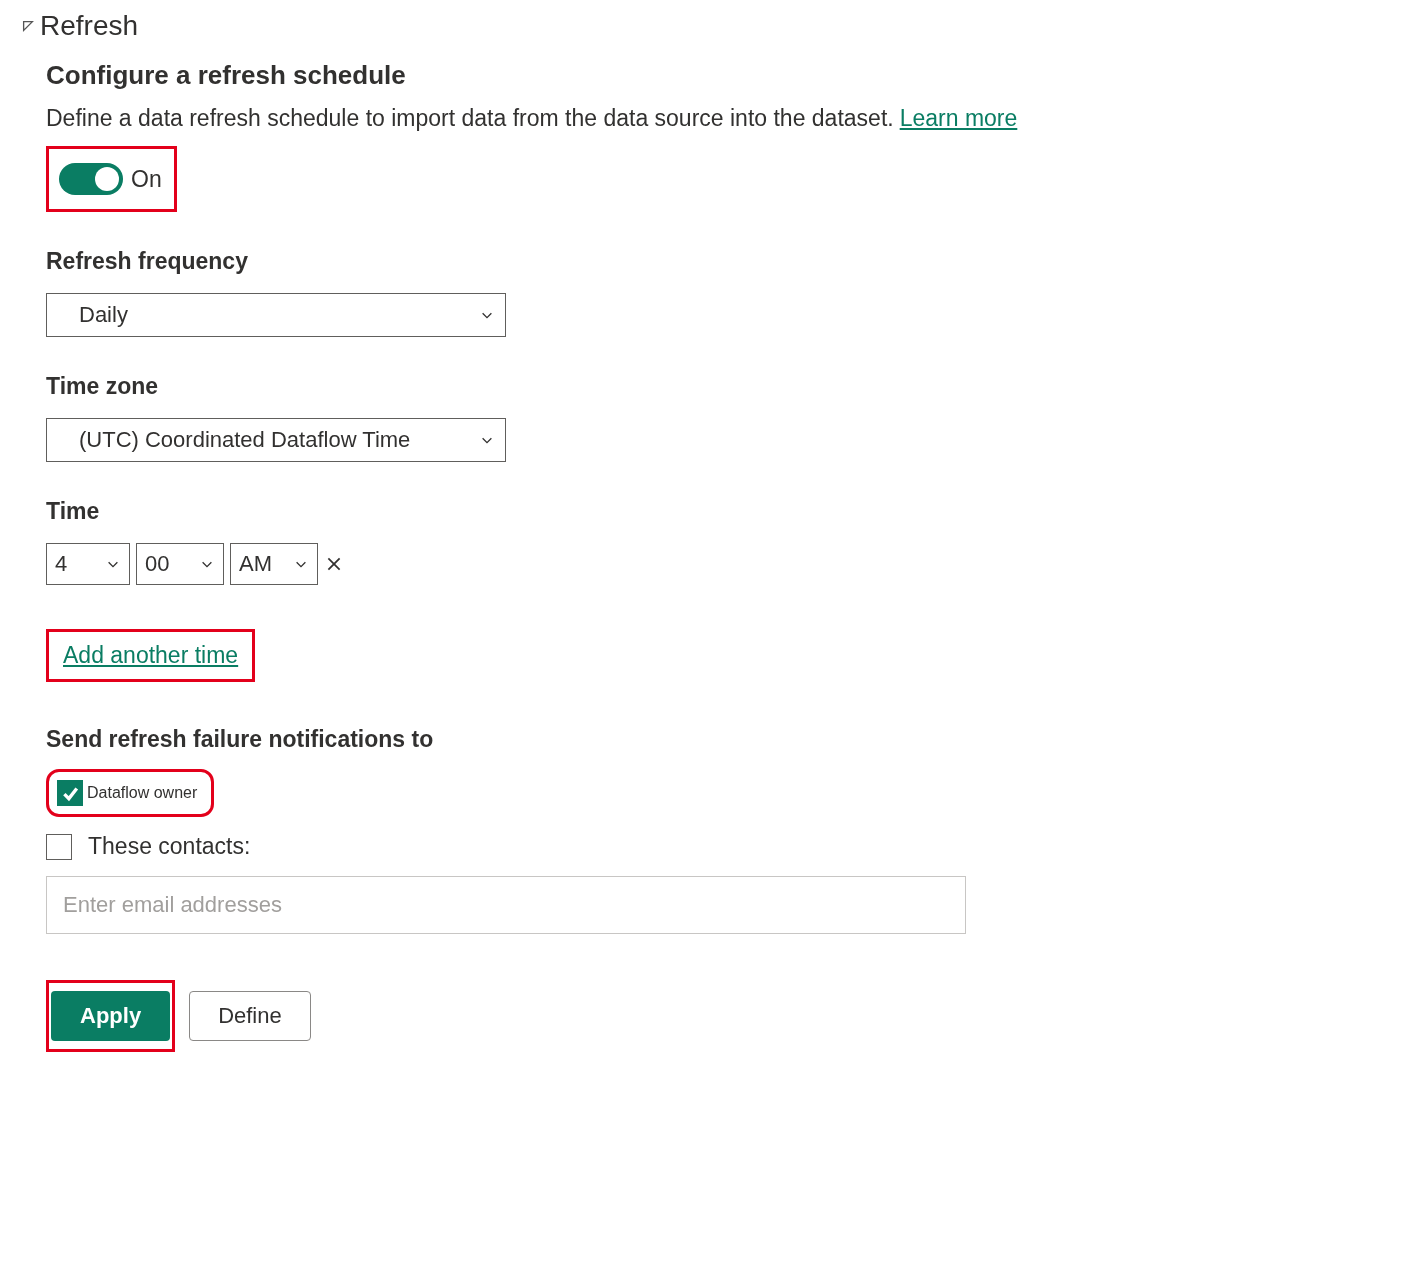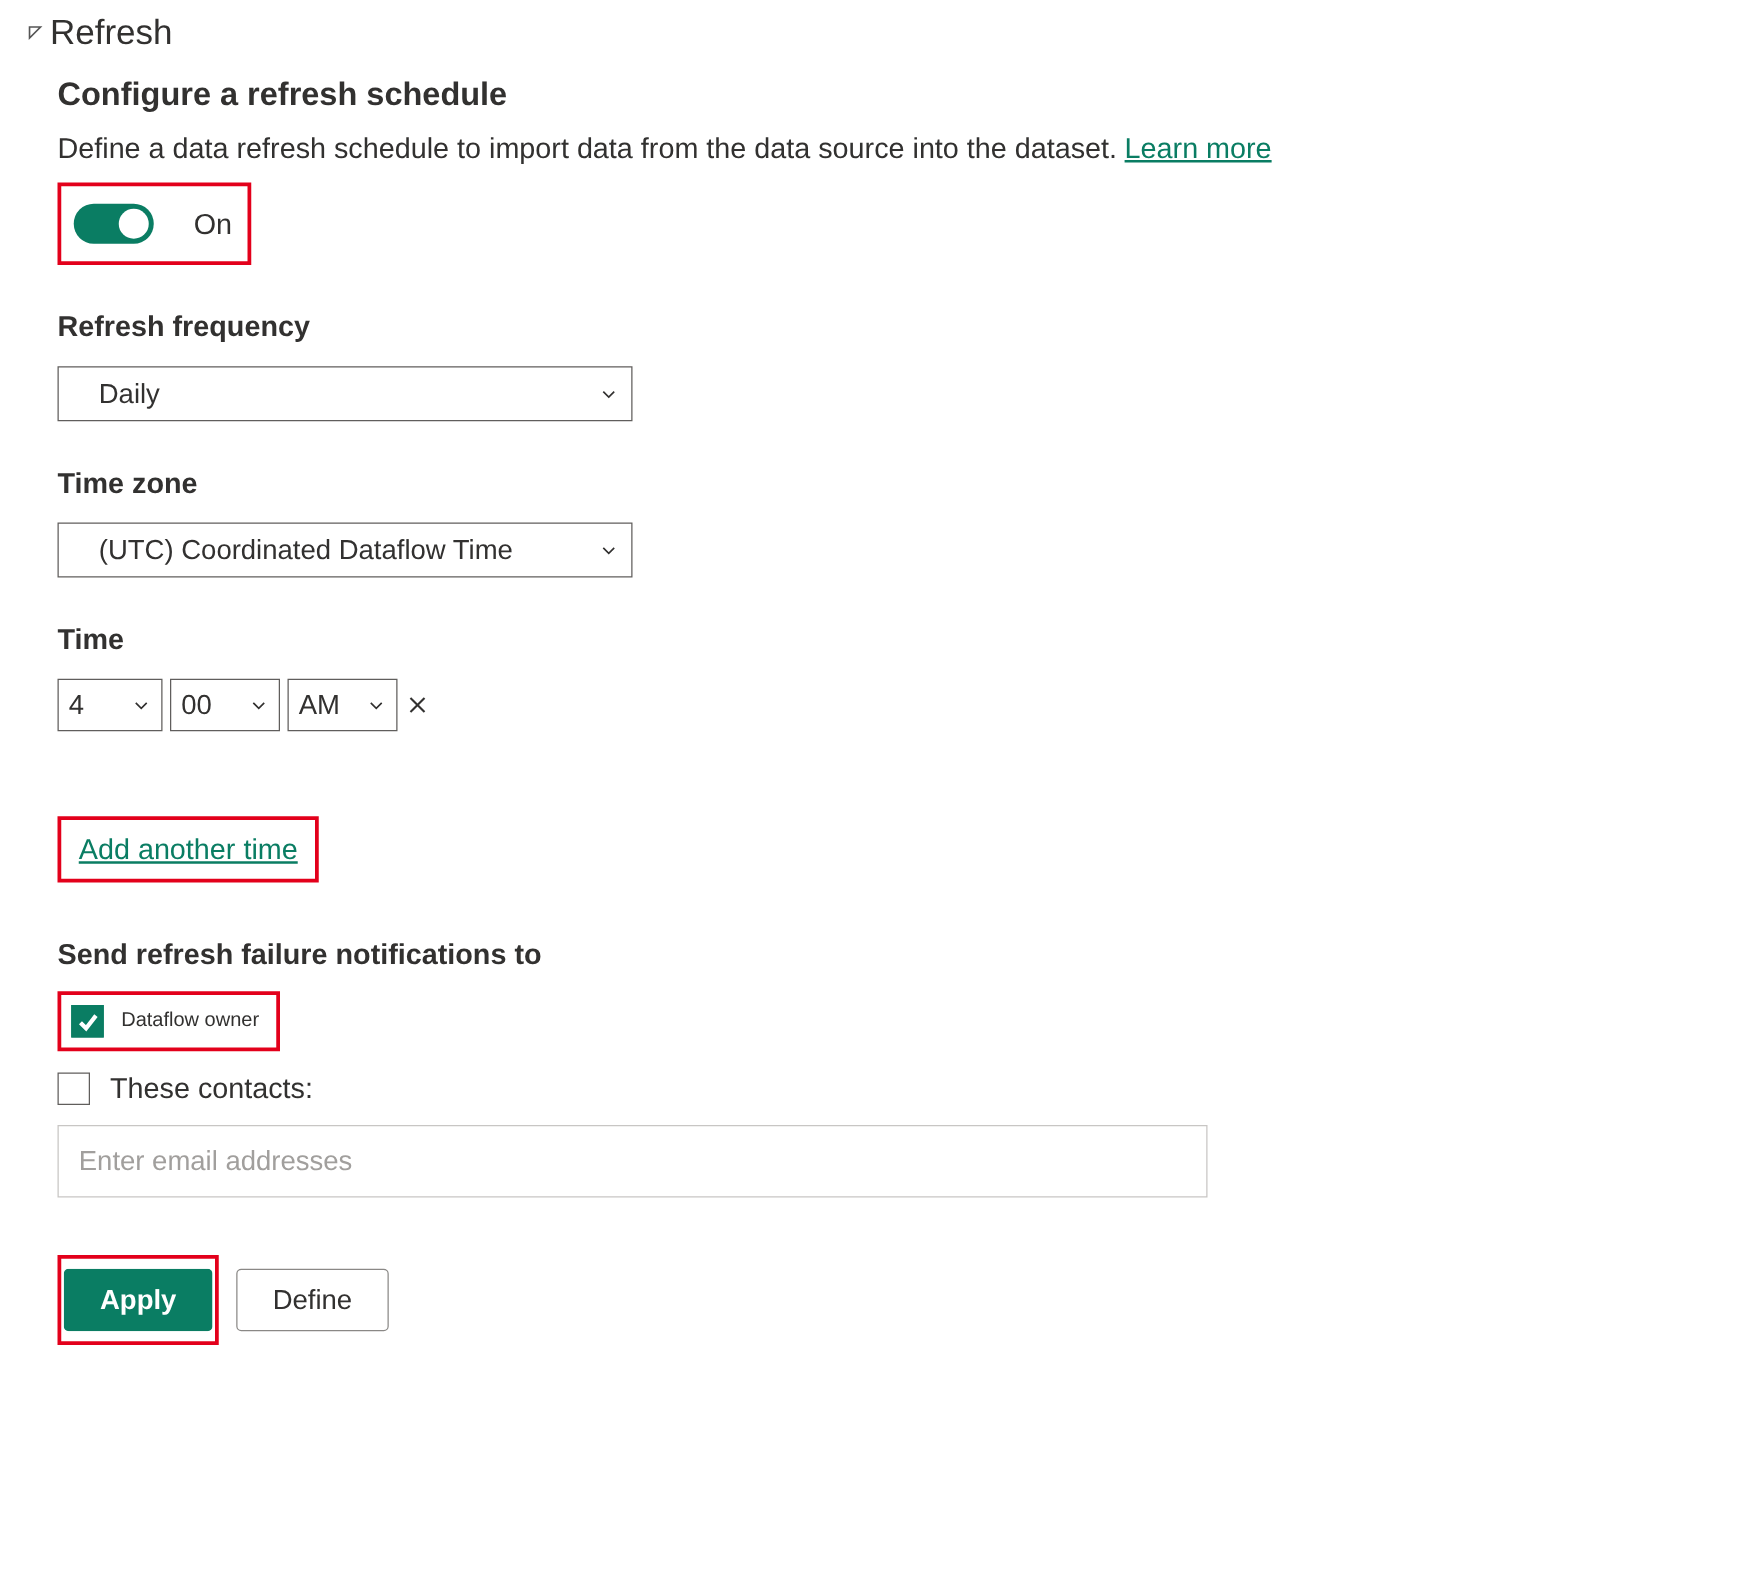--- a/index.html
+++ b/index.html
@@ -52,21 +52,21 @@
       text-decoration: underline;
       cursor: pointer;
     }
     .red-box {
       border: 3px solid #e3001b;
       display: inline-block;
     }
     .toggle-row {
       display: flex;
       align-items: center;
-      gap: 32px;
+      gap: 8px;
       padding: 14px 12px 14px 10px;
     }
     .toggle {
       width: 64px;
       height: 32px;
       background: #0a7d63;
       border-radius: 18px;
       position: relative;
       cursor: pointer;
     }
@@ -126,21 +126,21 @@
     .ts-min  { width: 88px; }
     .ts-ampm { width: 88px; margin-right: 4px; }
     .remove-x {
       width: 24px; height: 24px;
       display: flex; align-items: center; justify-content: center;
       color: #323130;
       cursor: pointer;
       font-size: 22px;
     }
     .add-time-box {
-      margin-top: 68px;
+      margin-top: 44px;
       padding: 10px 14px;
       display: inline-block;
       text-align: center;
     }
     .add-time-link {
       font-size: 23px;
       color: #0a7d63;
       text-decoration: underline;
       cursor: pointer;
     }
@@ -170,22 +170,23 @@
     .cb-box.checked {
       background: #0a7d63;
       border-color: #0a7d63;
     }
     .cb-box.checked svg {
       width: 18px; height: 18px; stroke: #fff; stroke-width: 3; fill: none;
     }
     .owner-box {
       display: inline-flex;
       align-items: center;
-      gap: 14px;
+      gap: 4px;
       padding: 8px 14px 8px 8px;
+      border-radius: 13px;
     }
     .email-input {
       width: 920px;
       height: 58px;
       border: 1px solid #c8c6c4;
       font-size: 22px;
       padding: 16px 16px;
       background: #fff;
       color: #323130;
     }

